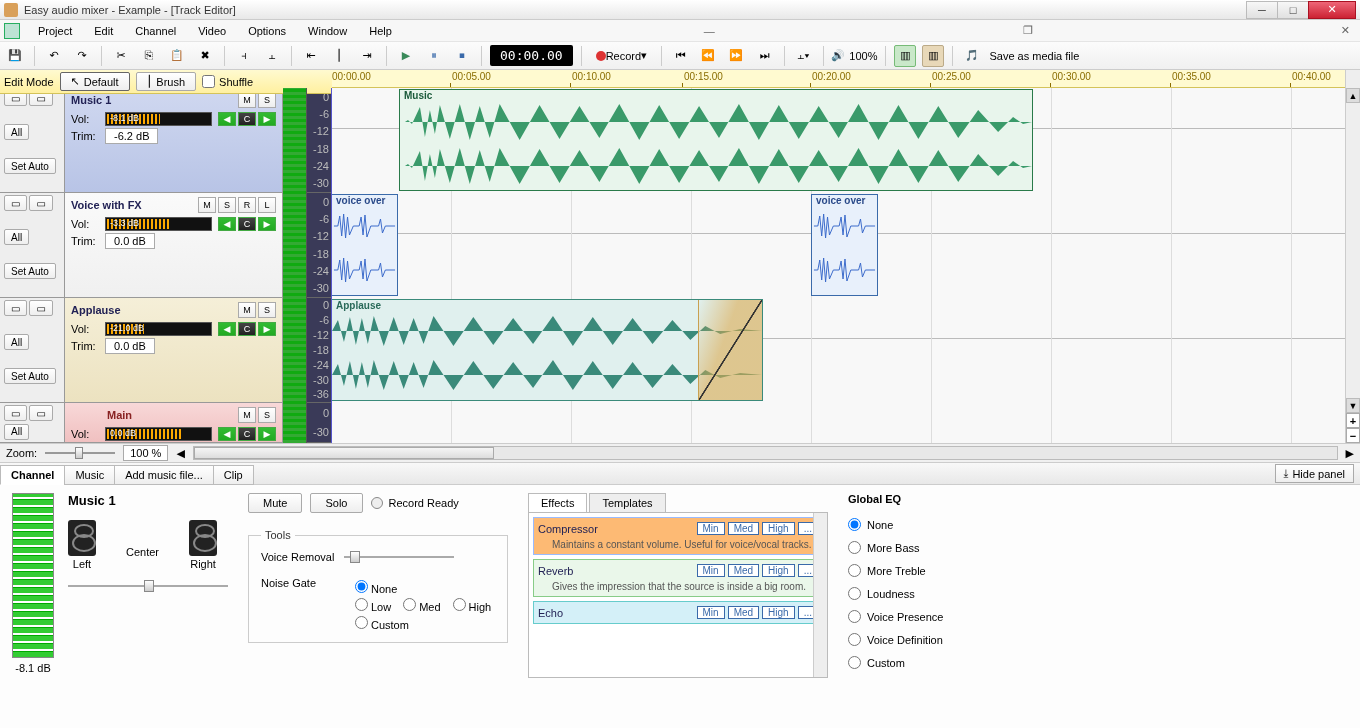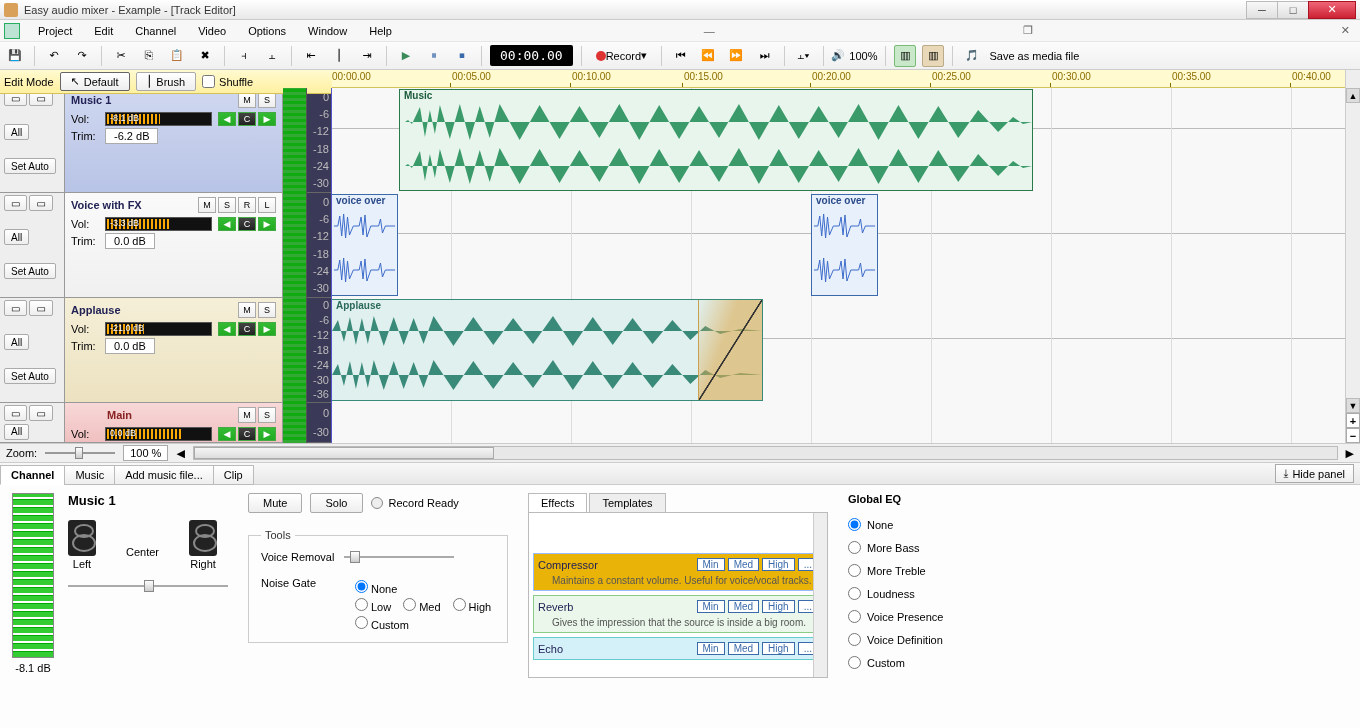--- a/index.html
+++ b/index.html
@@ -128,21 +128,21 @@
 .efftabs{display:flex;border-bottom:1px solid #bbb;}
 .efftab{padding:3px 12px;border:1px solid #bbb;border-bottom:none;background:#eee;margin-right:2px;font-size:11px;}
 .efftab.active{background:#fff;}
 .efflist{border:1px solid #bbb;border-top:none;height:165px;overflow:hidden;padding:4px;background:#fff;position:relative;}
 .effcard{border:1px solid;padding:4px;margin-bottom:4px;position:relative;}
 .effcard .ehdr{display:flex;justify-content:space-between;align-items:center;}
 .effcard .ename{color:#225;font-size:11px;}
 .effpills{display:flex;gap:3px;}
 .effpill{border:1px solid #3a6aaa;color:#3a6aaa;padding:0 5px;font-size:10px;background:#fff;}
 .effdesc{font-size:10px;color:#555;margin:4px 0 0 14px;}
-.effcard.blue{background:#eab308;border-color:#9bf;margin-top:36px;}
+.effcard.blue{background:#fdba74;border-color:#9bf;}
 .effcard.green{background:#eaf7ea;border-color:#8c8;}
 .effcard.cyan{background:#d4f0f8;border-color:#6cc;}
 .effscroll{position:absolute;right:0;top:0;bottom:0;width:14px;background:#eee;border-left:1px solid #ccc;}
 .eq-col{flex:0 0 180px;}
 .eq-col .h{font-weight:bold;margin-bottom:8px;}
 .eqopt{display:flex;align-items:center;gap:6px;margin:5px 0;}
 .eqopt input{margin:0;}
 </style>
 </head>
 <body>

